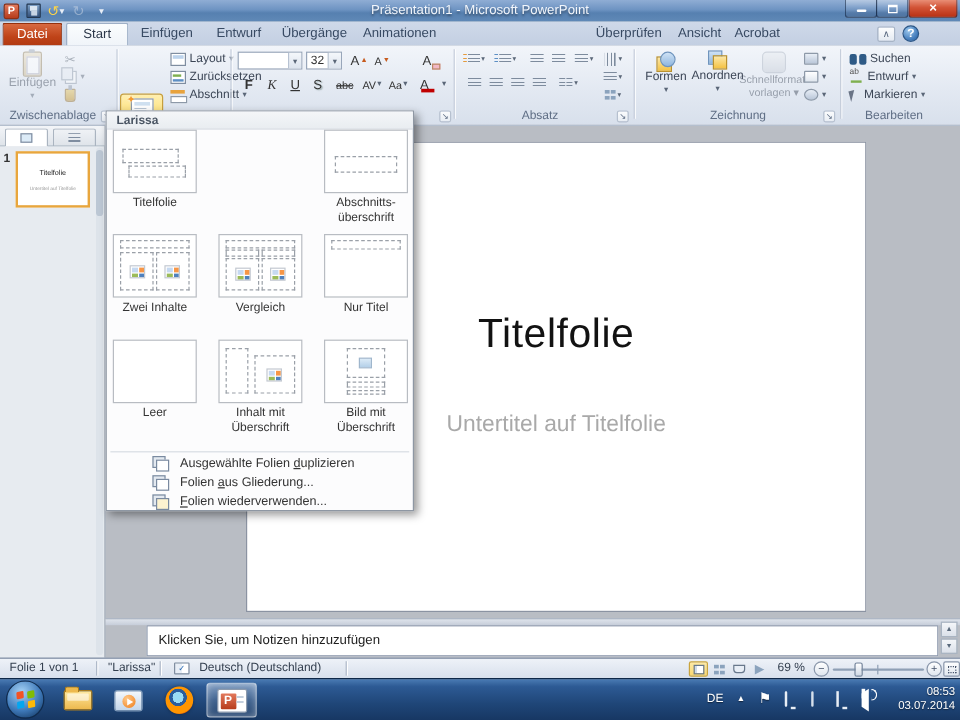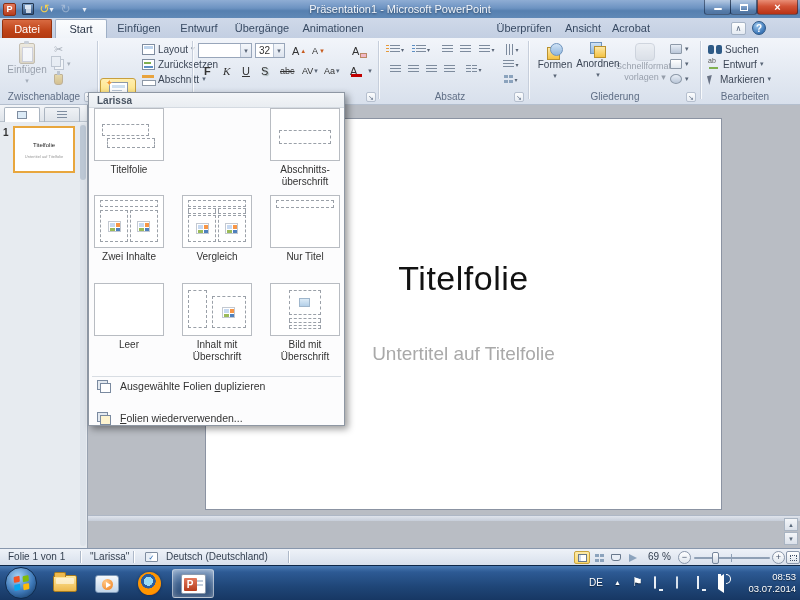--- a/index.html
+++ b/index.html
@@ -135,21 +135,21 @@
   .db{position:absolute;border:1px dashed #9aa0a8;}
   .g-label{position:absolute;left:-10px;width:90px;text-align:center;font-size:10px;color:#333;
     line-height:12px;white-space:pre-line;}
   .cico{position:absolute;inset:0;margin:auto;width:13px;height:11px;border:1px solid #c3c9d1;background:
     linear-gradient(#c6d9f1,#c6d9f1) 1px 1px/5px 4px no-repeat,
     linear-gradient(#f79646,#f79646) 7px 1px/4px 4px no-repeat,
     linear-gradient(#9bbb59,#9bbb59) 1px 6px/5px 3px no-repeat,
     linear-gradient(#4f81bd,#4f81bd) 7px 6px/4px 3px no-repeat,#fff;}
   .pico{position:absolute;inset:0;margin:auto;width:11px;height:9px;border:1px solid #9fb6cc;background:linear-gradient(#dcebf7,#b3cfe8);}
   .dd-sep{position:absolute;left:3px;right:3px;top:283px;height:1px;background:#d8dde3;}
-  .dd-item{position:absolute;left:1px;right:1px;height:16px;display:flex;align-items:center;font-size:10.5px;color:#333;}
+  .dd-item{position:absolute;left:1px;right:1px;height:16px;display:flex;align-items:center;font-size:10.5px;color:#333;padding-left:30px;}
   .dd-item .mi{margin-left:7px;width:14px;height:12px;position:relative;}
   .mi:before{content:"";position:absolute;left:0;top:0;width:9px;height:8px;background:#e3e9f0;border:1px solid #7a8aa0;}
   .mi:after{content:"";position:absolute;left:3px;top:3px;width:9px;height:8px;background:#fff;border:1px solid #7a8aa0;}
   .mi.m3:after{background:#fdf3d0;}
   .dd-item .txt{margin-left:9px;}
   .dd-item u{text-decoration:underline;}
 
   
   .leftpanel{position:absolute;left:0;top:105px;width:88px;height:443px;background:#e7ebf0;border-right:1px solid #98a2b0;}
   .ptabs{position:absolute;left:0;top:0;right:0;height:17px;background:linear-gradient(#f3f5f8,#dfe4ea);border-bottom:1px solid #b9c2cc;}
@@ -448,21 +448,21 @@
         <span class="caret">▾</span>
       </div>
     <div class="rsb" style="left:668px;top:19px;">
         <span class="ico-fill f2"></span>
         <span class="caret">▾</span>
       </div>
     <div class="rsb" style="left:668px;top:34px;">
         <span class="ico-fill f3"></span>
         <span class="caret">▾</span>
       </div>
-    <div class="glabel" style="left:560px;width:110px;">Gliederung</div>
+    <div class="glabel" style="left:560px;width:110px;">Zeichnung</div>
     <div class="launcher" style="left:686px;">↘</div>
     <div class="gdiv" style="left:700px;"></div>
 
     <div class="rsb" style="left:706px;top:4px;">
         <span class="ico-binoc"></span>
         <span>Suchen</span>
       </div>
     <div class="rsb" style="left:706px;top:19px;">
         <span class="ico-replace"></span>
         <span>Entwurf</span>
@@ -575,27 +575,34 @@
       </div>
       <div class="g-label" style="top:56px;">Bild mit
 Überschrift</div>
     </div>
 
     <div class="dd-sep"></div>
     <div class="dd-item" style="top:285px;">
       <span class="mi"></span>
       <span class="txt"><span>Ausgewählte Folien </span><u>d</u><span>uplizieren</span></span>
     </div>
+    <div class="dd-item" style="top:301px;">
+      <span class="mi"></span>
+      <span class="txt"><span>Folien </span><u>a</u><span>us Gliederung...</span></span>
+    </div>
     <div class="dd-item" style="top:317px;">
       <span class="mi m3"></span>
       <span class="txt"><span></span><u>F</u><span>olien wiederverwenden...</span></span>
     </div>
   </div>
 
   <div class="splitter"></div>
+  <div class="notes">
+    <span>Klicken Sie, um Notizen hinzuzufügen</span>
+  </div>
   <div class="nscroll" style="left:784px;top:518px;">
       <span>▲</span>
     </div>
   <div class="nscroll" style="left:784px;top:532px;">
       <span>▼</span>
     </div>
 
   <div class="statusbar">
     <div class="sitem" style="left:8px;">Folie 1 von 1</div>
     <div class="ssep" style="left:80px;"></div>

